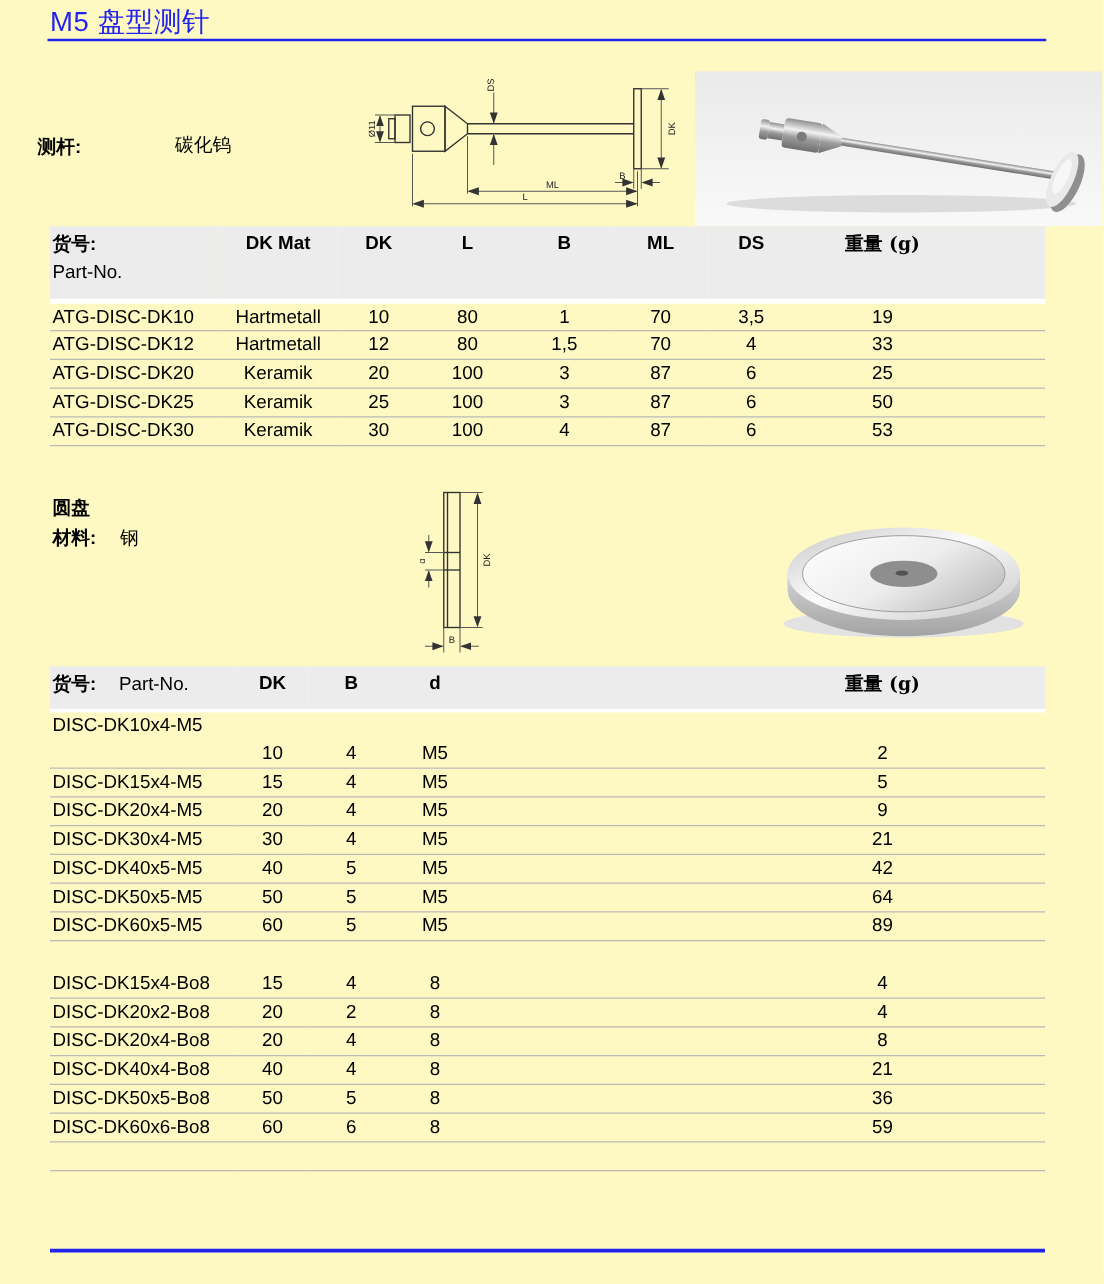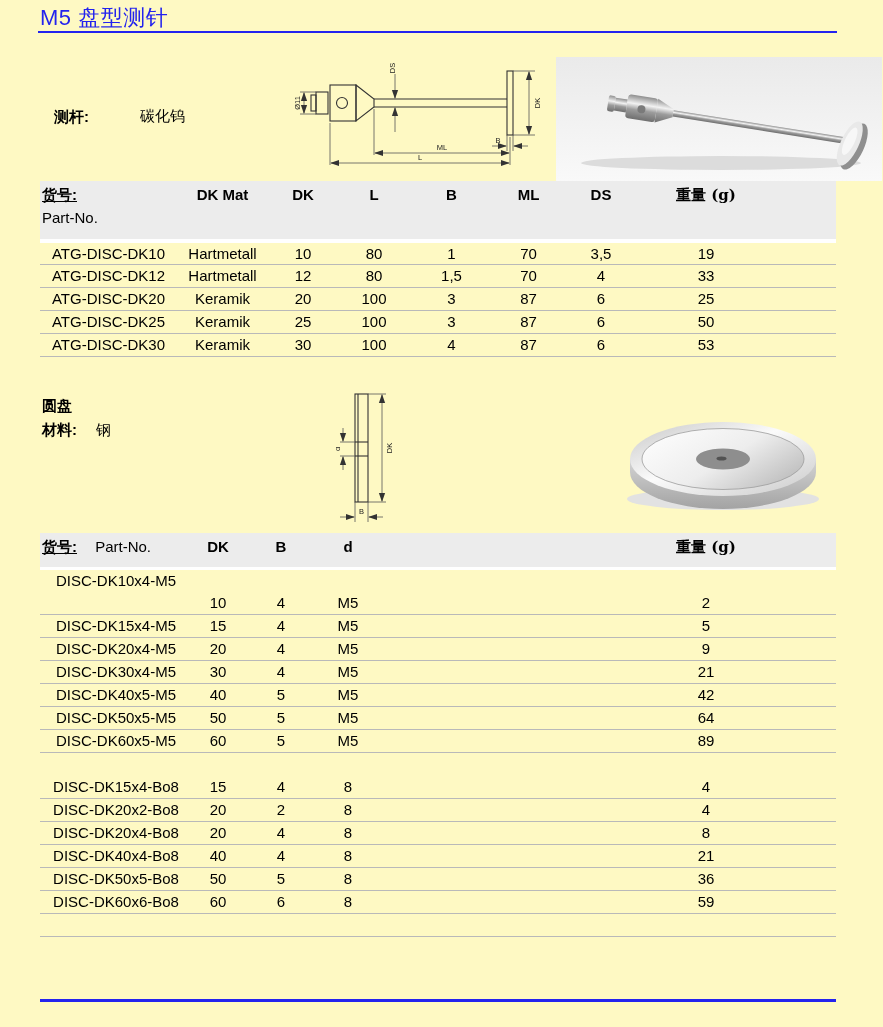--- a/index.html
+++ b/index.html
@@ -17,45 +17,45 @@
   .lbl { font-size:15px; }
 
   table.tbl { position:absolute; left:40px; width:796px; border-collapse:collapse; table-layout:fixed; font-size:15px; }
   .tbl th, .tbl td { padding:0; overflow:hidden; white-space:nowrap; }
   .tbl thead th { background:var(--hdr); background-clip:padding-box; vertical-align:top; padding-top:5px;
                   font-weight:bold; font-size:15px; text-align:center; }
   #stylus-table thead th { height:60px; border-bottom:4px solid #fff; }
   #disc-table thead th { height:35px; border-bottom:3px solid #fff; }
   .tbl thead th.col-part { text-align:left; padding-left:2px; }
   .tbl td { height:23px; text-align:center; vertical-align:middle; }
-  .tbl td.col-part { text-align:center; padding-left:2px; }
+  .tbl td.col-part { text-align:left; padding-left:2px; }
   .tbl td.col-d, .tbl td.col-dk, .tbl td.col-b, .tbl td.col-l, .tbl td.col-ml,
   .tbl td.col-ds, .tbl td.col-dk_mat, .tbl td.col-weight { text-align:center; }
   .tbl tbody tr { border-bottom:1px solid var(--rule); }
   .tbl tbody tr.part-only { border-bottom:none; }
   .tbl tbody tr.spacer { border-bottom:none; }
   .tbl tbody tr.table-end { border-bottom:1px solid var(--rule); }
-  .hdr-cn { font-weight:bold;text-decoration:underline; }
+  .hdr-cn { font-weight:bold; }
   .hdr-en { font-weight:normal; }
   #stylus-table .hdr-en { display:block; margin-top:4px; }
   #disc-table .hdr-en { margin-left:14px; }
   .hdr-weight { font-weight:normal; font-family:"DejaVu Serif", serif; }
 
   .dim-label { font-family:"Liberation Sans", sans-serif; font-size:7.5px; fill:#222; }
   svg { display:block; }
 </style>
 </head>
 <body>
 
 <div class="page">
 
   <div class="page-title">M5 盘型测针</div>
   <div class="title-rule"></div>
 
-  <div class="abs lbl-bold" style="left:54px; top:108px;">测杆:</div>
+  <div class="abs lbl-bold" style="left:30px; top:108px;">测杆:</div>
   <div class="abs lbl serif" style="left:140px; top:107px;">碳化钨</div>
 
   <svg class="abs" style="left:295px; top:56px;" width="250" height="112" viewBox="0 0 250 112">
     <defs>
       <marker id="a1" viewBox="0 0 10 10" refX="9" refY="5" markerWidth="9" markerHeight="9" orient="auto-start-reverse" markerUnits="userSpaceOnUse">
         <path d="M0,1.5 L10,5 L0,8.5 Z" fill="#333"></path>
       </marker>
     </defs>
 
     <g stroke="#333" fill="none" stroke-width="1.1">

